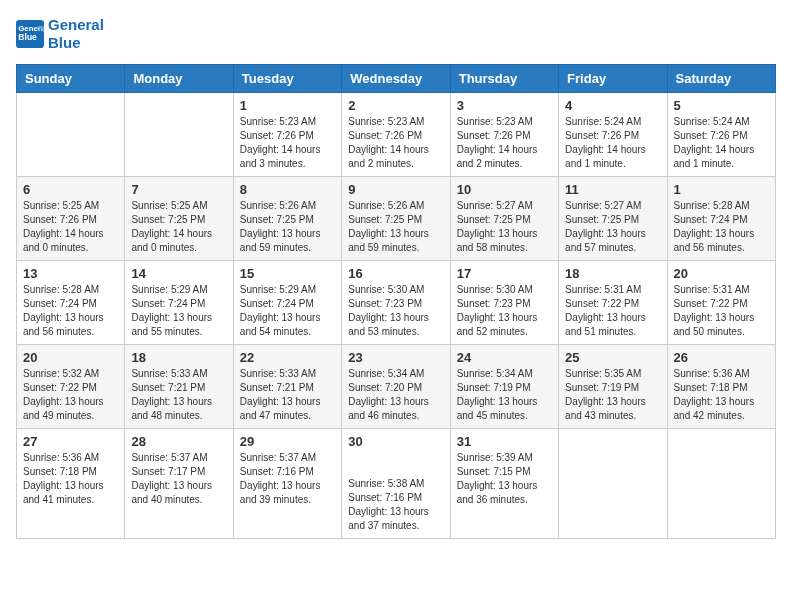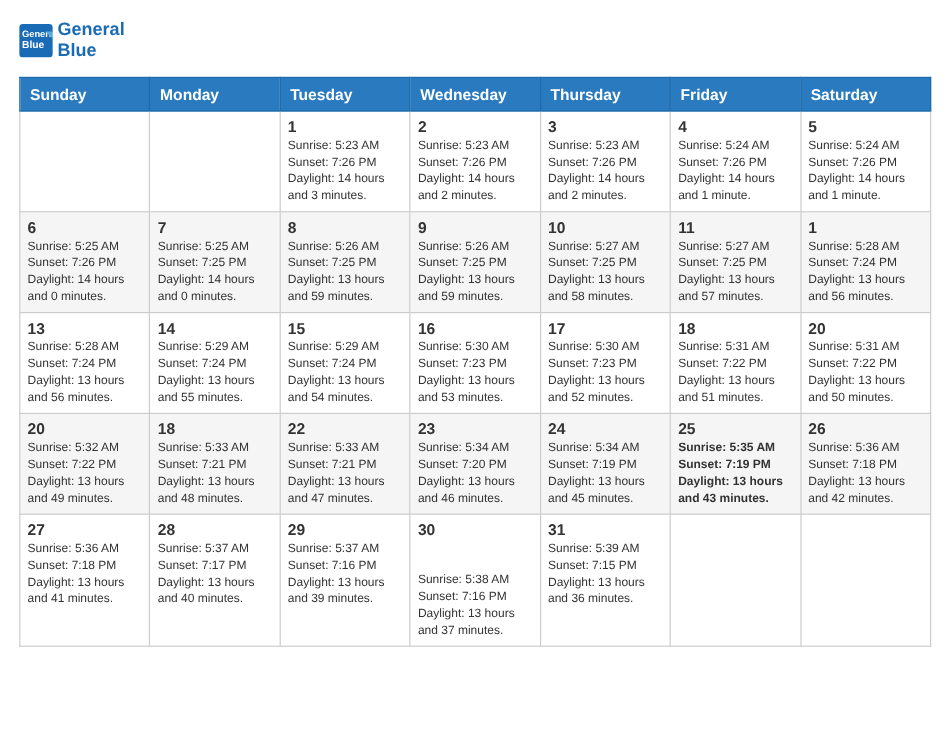--- a/index.html
+++ b/index.html
@@ -290,21 +290,21 @@
         </td>
         <td>
           <div class="day-number">24</div>
           <div class="cell-text" style="white-space: pre-line;">Sunrise: 5:34 AM
 Sunset: 7:19 PM
 Daylight: 13 hours
 and 45 minutes.</div>
         </td>
         <td>
           <div class="day-number">25</div>
-          <div class="cell-text" style="white-space: pre-line; font-weight: bold;">Sunrise: 5:35 AM
+          <div class="cell-text" style="white-space: pre-line;">Sunrise: 5:35 AM
 Sunset: 7:19 PM
 Daylight: 13 hours
 and 43 minutes.</div>
         </td>
         <td>
           <div class="day-number">26</div>
           <div class="cell-text" style="white-space: pre-line;">Sunrise: 5:36 AM
 Sunset: 7:18 PM
 Daylight: 13 hours
 and 42 minutes.</div>

